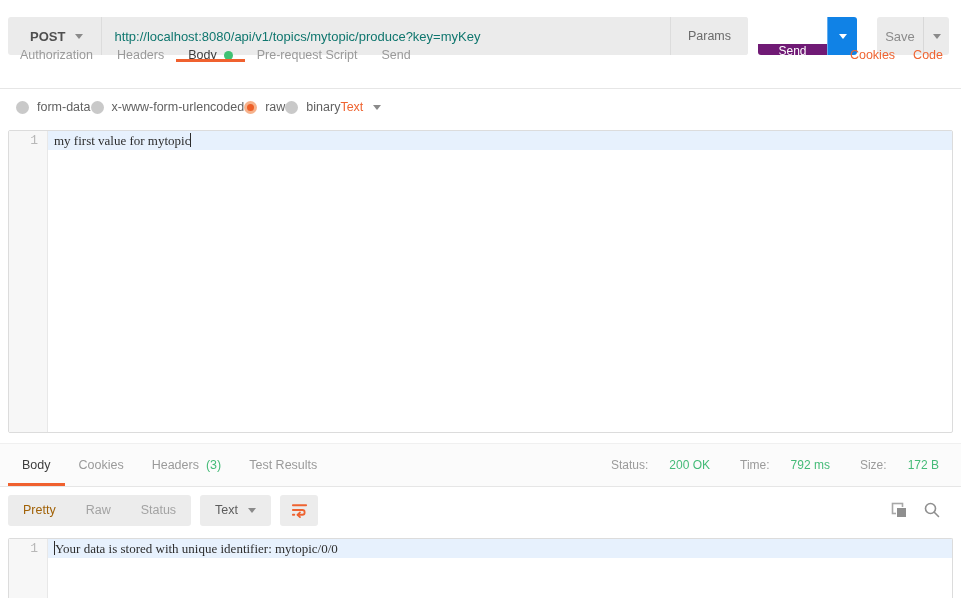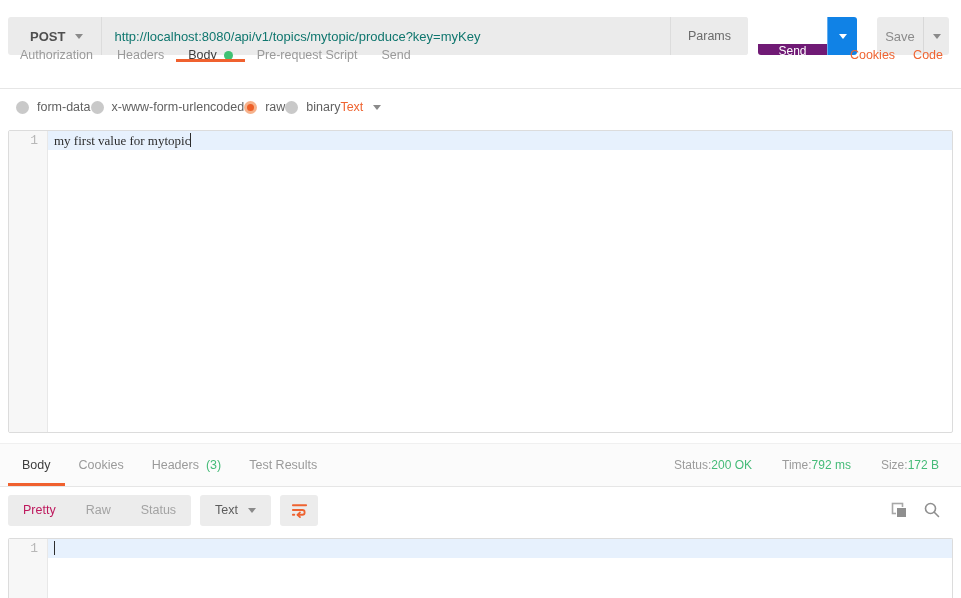--- a/index.html
+++ b/index.html
@@ -48,30 +48,30 @@
   .gutter { width:39px; flex:0 0 39px; background:#f7f7f7; border-right:1px solid #e8e8e8; color:#b8b8b8; text-align:right; padding-right:9px; }
   .gutter.tall { height:100%; }
   .code { flex:1; padding-left:6px; color:#2d2d2d; white-space:pre; }
   .code.active { background:#e7f1fd;font-family:Liberation Serif, serif; }
   .cursor { display:inline-block; width:1px; height:14px; background:#2d2d2d; vertical-align:-2px; }
 
   
   .resp-meta { height:44px; flex:0 0 44px; margin-top:10px; background:#fbfbfb; border-top:1px solid #f0f0f0; border-bottom:1px solid #e6e6e6; display:flex; align-items:stretch; padding:0 8px; }
   .resp-meta .rtab { padding:0 14px; }
   .meta-right { margin-left:auto; display:flex; align-items:center; gap:30px; padding-right:14px; font-size:12px; }
-  .meta-item { display:flex; gap:0; }
+  .meta-item { display:flex; gap:21px; }
   .meta-label { color:#9b9b9b; }
   .meta-value { color:#45bb78; }
 
   
   .resp-toolbar { height:46px; flex:0 0 46px; display:flex; align-items:center; padding:0 8px; }
   .pill { display:flex; background:#ececec; border-radius:3px; overflow:hidden; height:31px; }
   .pill + .pill { margin-left:9px; }
   .pill button { border:none; background:transparent; font-family:inherit; font-size:12.5px; color:#a3a3a3; padding:0 15px; cursor:pointer; }
-  .pill button.active { color:#be185d; }
+  .pill button.active { color:#a16207; }
   .pill .fmtbtn { display:flex; align-items:center; gap:10px; }
   .iconbtn { width:38px; display:flex; align-items:center; justify-content:center; border:none; background:#ececec; border-radius:3px; margin-left:9px; height:31px; cursor:pointer; }
   .toolbar-right { margin-left:auto; display:flex; align-items:center; gap:14px; padding-right:12px; }
   .ghost { background:transparent; border:none; cursor:pointer; display:flex; align-items:center; }
 </style>
 </head>
 <body>
 
 <div class="topbar">
   <div class="url-group">
@@ -219,19 +219,19 @@
         <circle cx="7.5" cy="7.5" r="5" fill="none" stroke="#8f8f8f" stroke-width="1.6"></circle>
         <line x1="11.3" y1="11.3" x2="15.5" y2="15.5" stroke="#8f8f8f" stroke-width="1.6" stroke-linecap="round"></line>
       </svg>
     </button>
   </div>
 </div>
 
 <div class="editor resp">
   <div class="ed-line">
     <span class="gutter">1</span>
-    <span class="code active"><span class="cursor"></span></span>
+    <span class="code active"><span class="cursor"></span><span>Your data is stored with unique identifier: mytopic/0/0</span></span>
   </div>
   <div class="ed-fill">
     <span class="gutter tall"></span>
     <span class="code"></span>
   </div>
 </div>
 
 </body></html>

